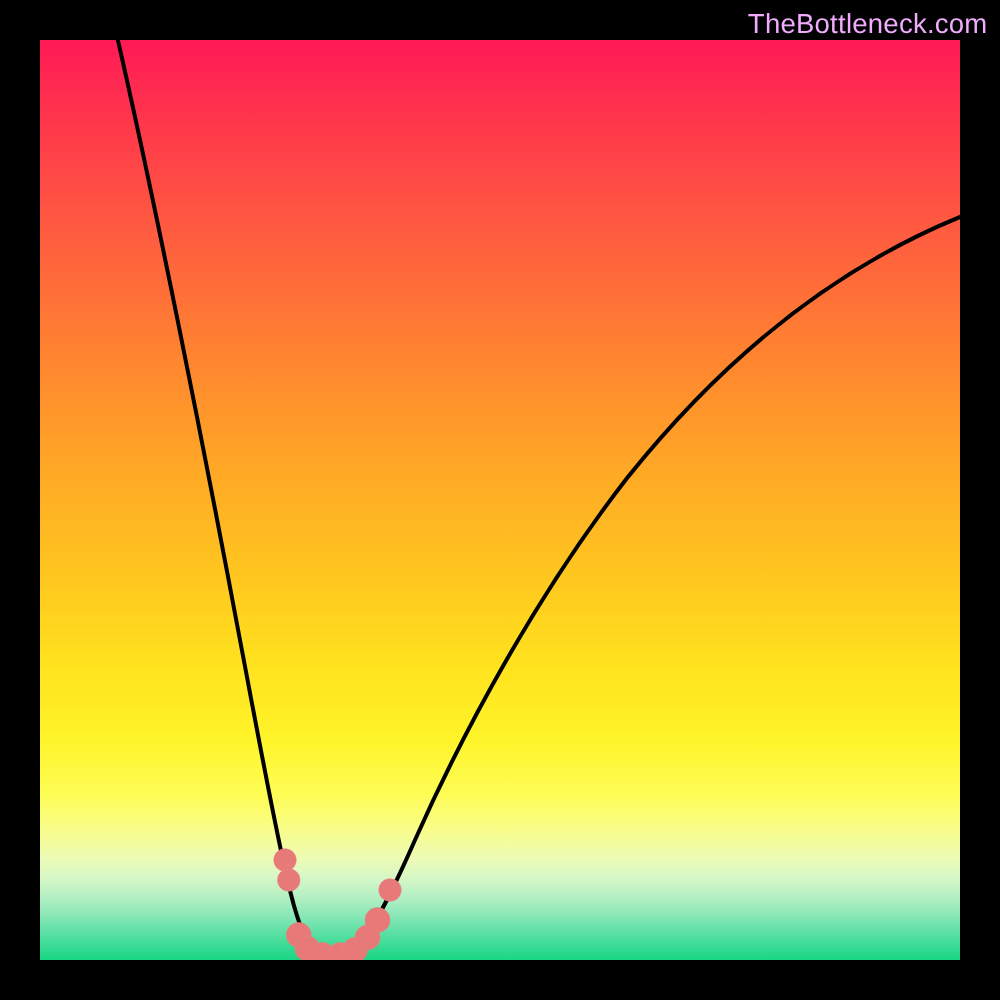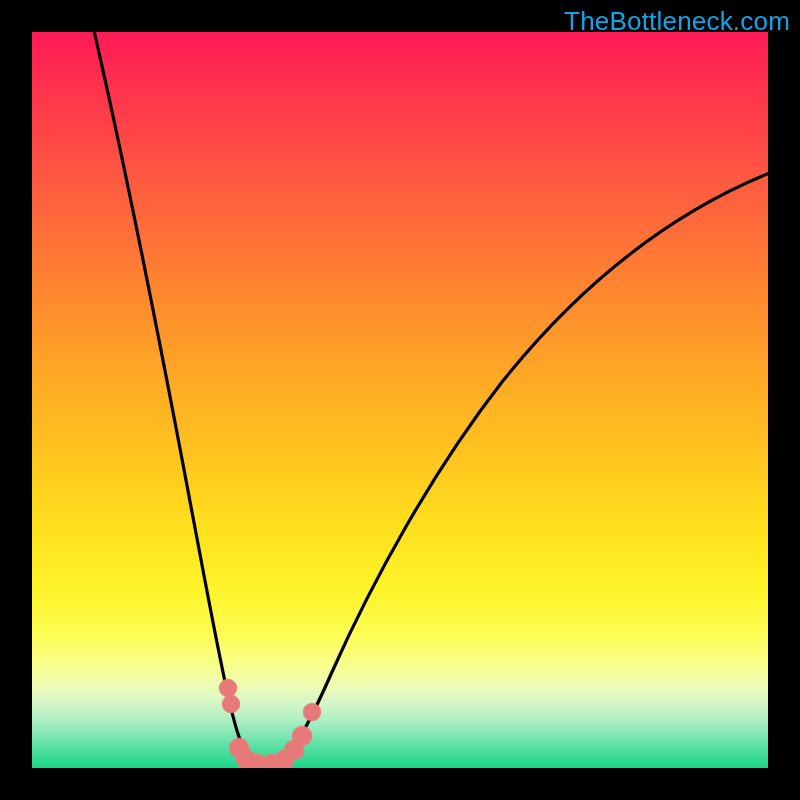--- a/index.html
+++ b/index.html
@@ -58,22 +58,22 @@
     position: absolute;
     left: 0;
     top: 0;
     width: 100%;
     height: 100%;
   }
   .watermark {
     position: absolute;
     top: 6px;
     right: 10px;
-    color: #0ea5e9;
-    font-size: 26px;
+    color: #f0abfc;
+    font-size: 22px;
     font-weight: 500;
     letter-spacing: 0.2px;
     user-select: none;
   }
 </style>
 </head>
 <body>
 
 <div class="frame">
 

